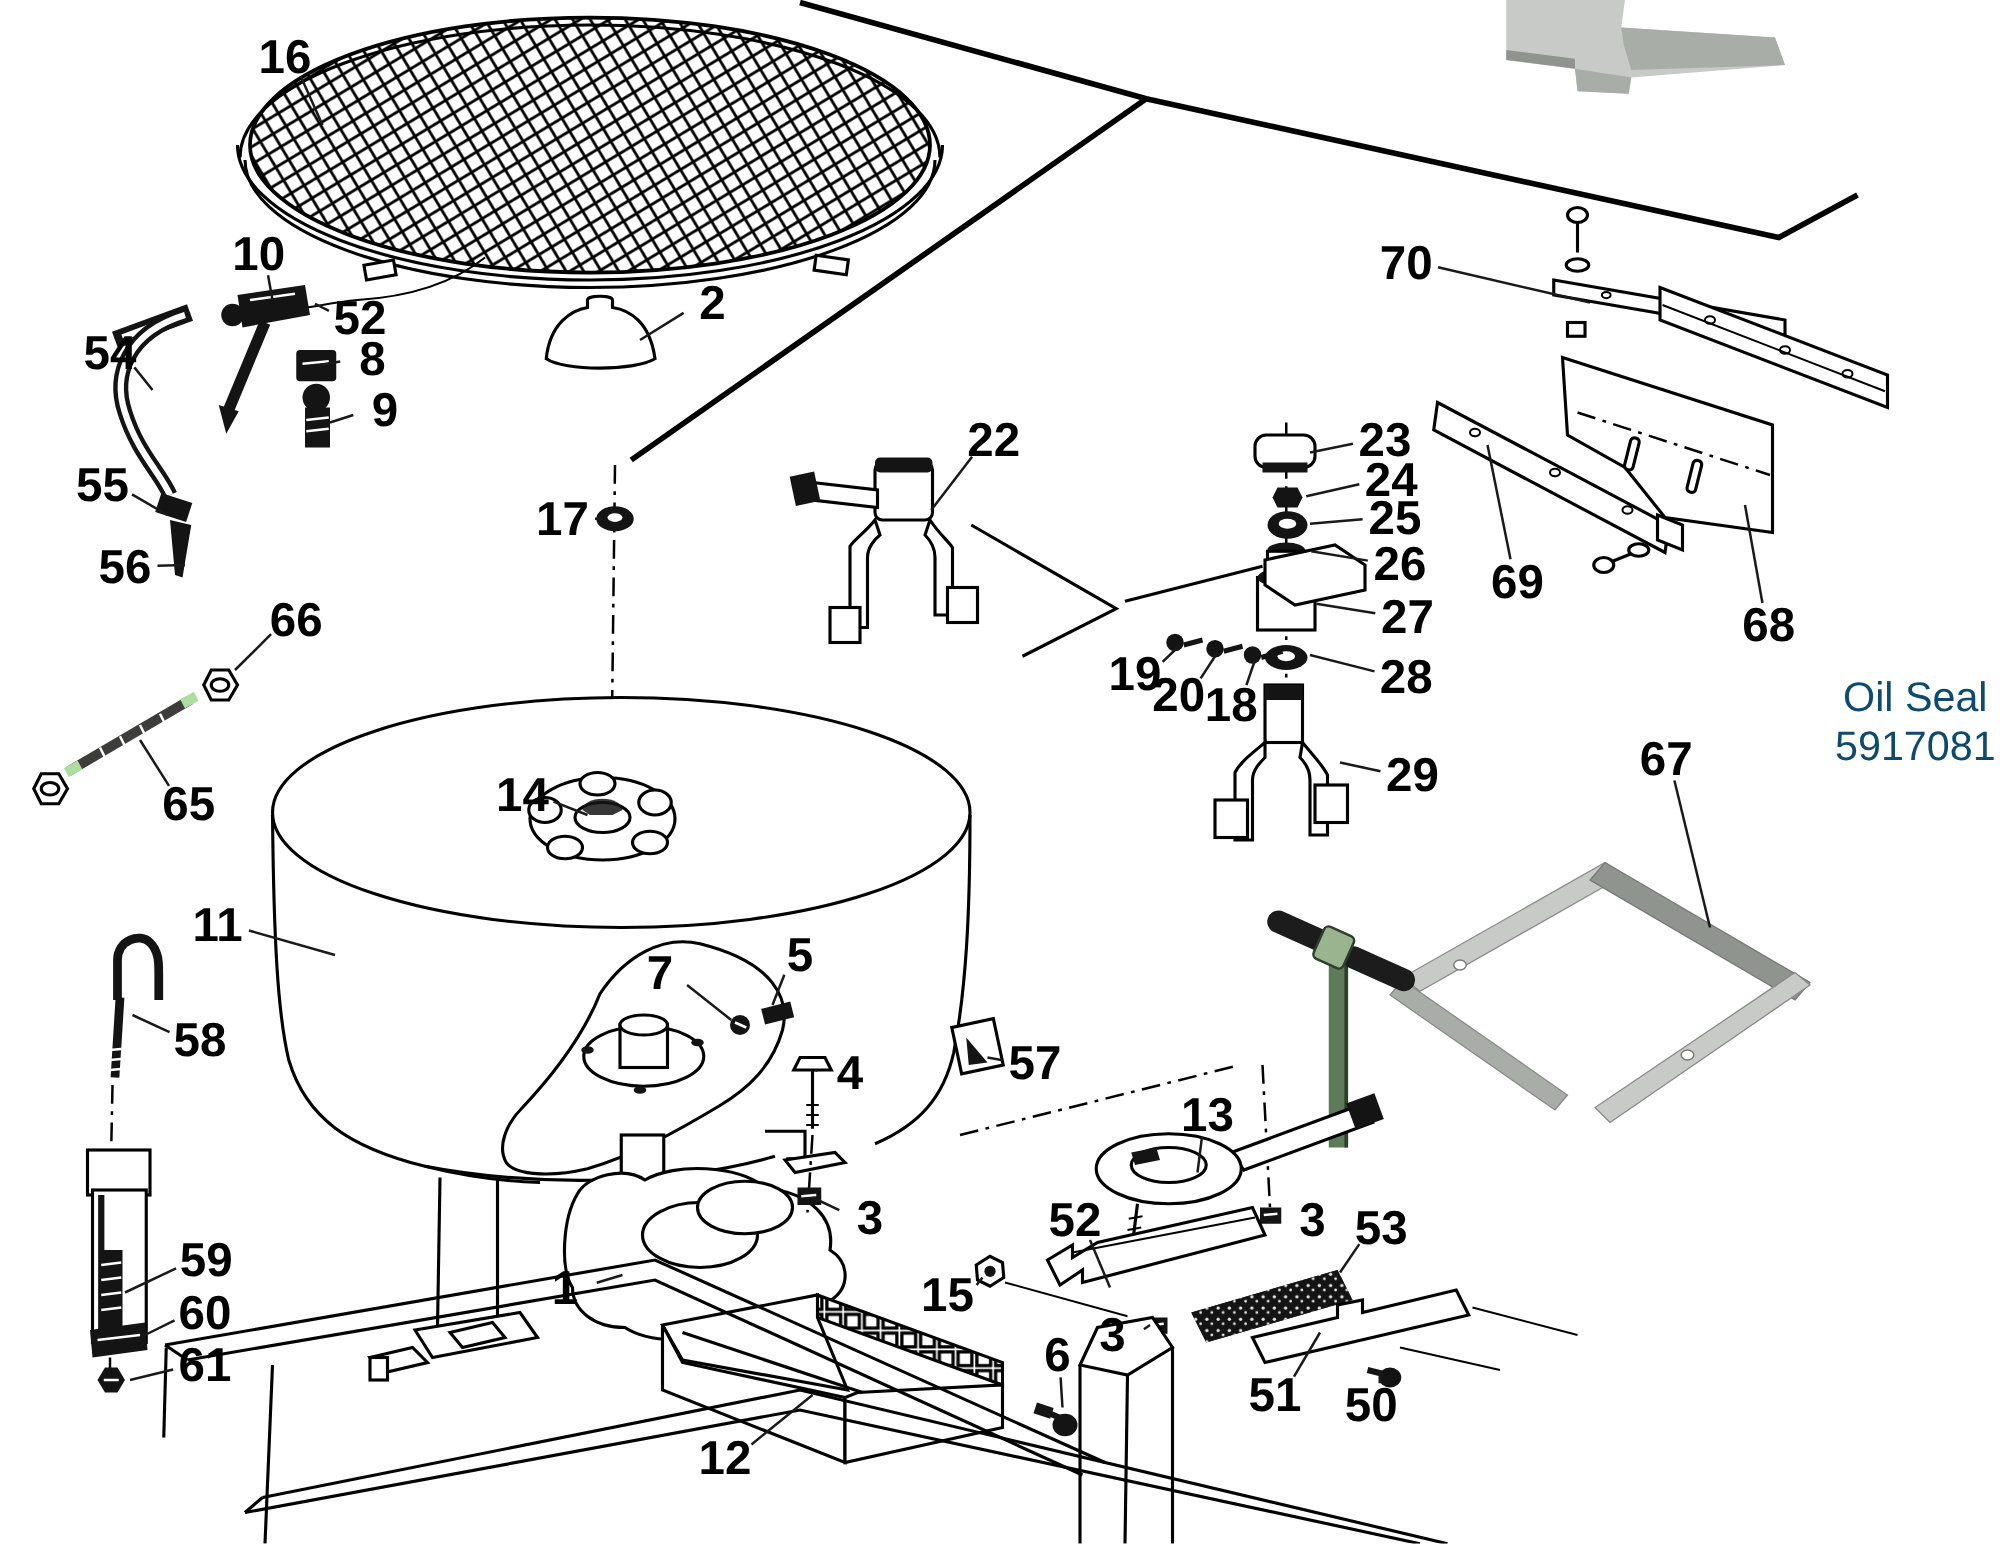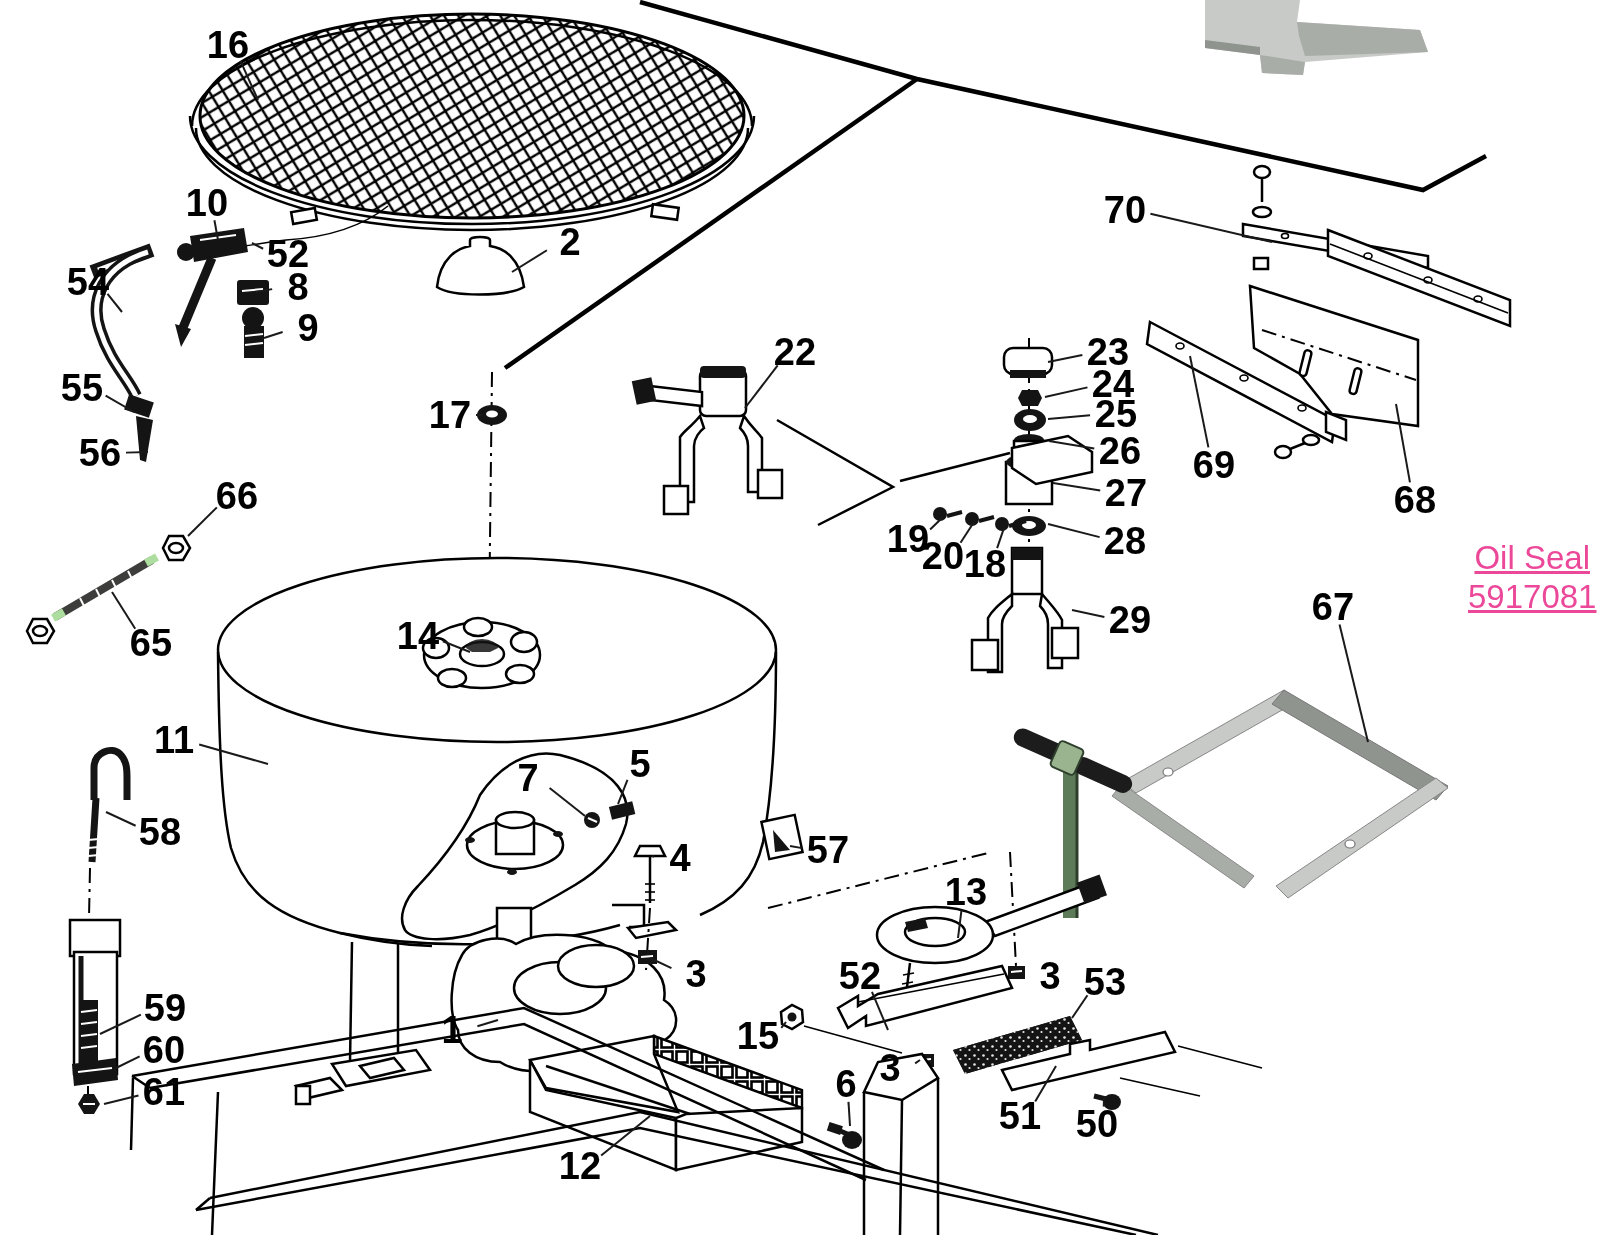--- a/index.html
+++ b/index.html
@@ -9,21 +9,21 @@
   .callout{font:700 38px "Liberation Sans",sans-serif;fill:#000;text-anchor:middle;}
   .leader{stroke:var(--leader,#1a1a1a);stroke-width:2;fill:none;}
   .ln{stroke:#000;fill:none;stroke-width:2.5;}
   .lnf{stroke:#000;fill:#fff;stroke-width:2.5;}
   .thick{stroke:#000;fill:none;stroke-width:4.5;}
   .dk{fill:var(--part-black,#141414);stroke:none;}
   .wht{stroke:#fff;fill:none;stroke-width:2;}
   .dash{stroke:#000;fill:none;stroke-width:2;stroke-dasharray:15 6 3 6;}
   .thin{stroke:#000;fill:none;stroke-width:1.6;}
   #oil-seal-note{position:absolute;left:1468px;top:538px;font:400 33px "Liberation Sans",sans-serif;
-                 color:#ec4899;line-height:39px;white-space:nowrap;text-decoration:underline;}
+                 color:#0c4a6e;line-height:39px;white-space:nowrap;}
 </style>
 </head>
 <body>
 
 <div id="stage">
 <svg id="diagram" width="1600" height="1235" viewBox="0 0 1600 1235" xmlns="http://www.w3.org/2000/svg">
   <defs>
     <pattern id="mesh" width="17" height="17" patternUnits="userSpaceOnUse" patternTransform="rotate(14)">
       <path d="M0,0 L17,17 M17,0 L0,17" stroke="#000" stroke-width="2.3"></path>
     </pattern>

